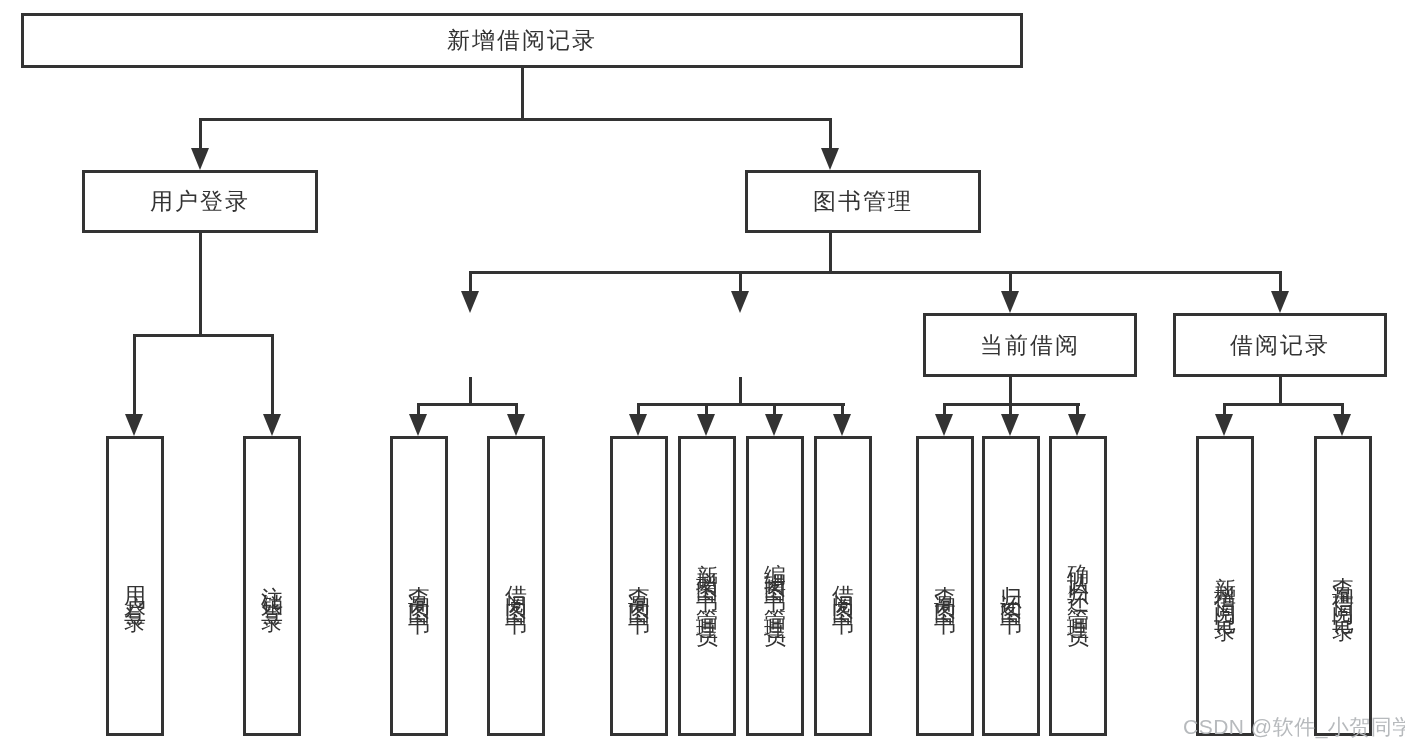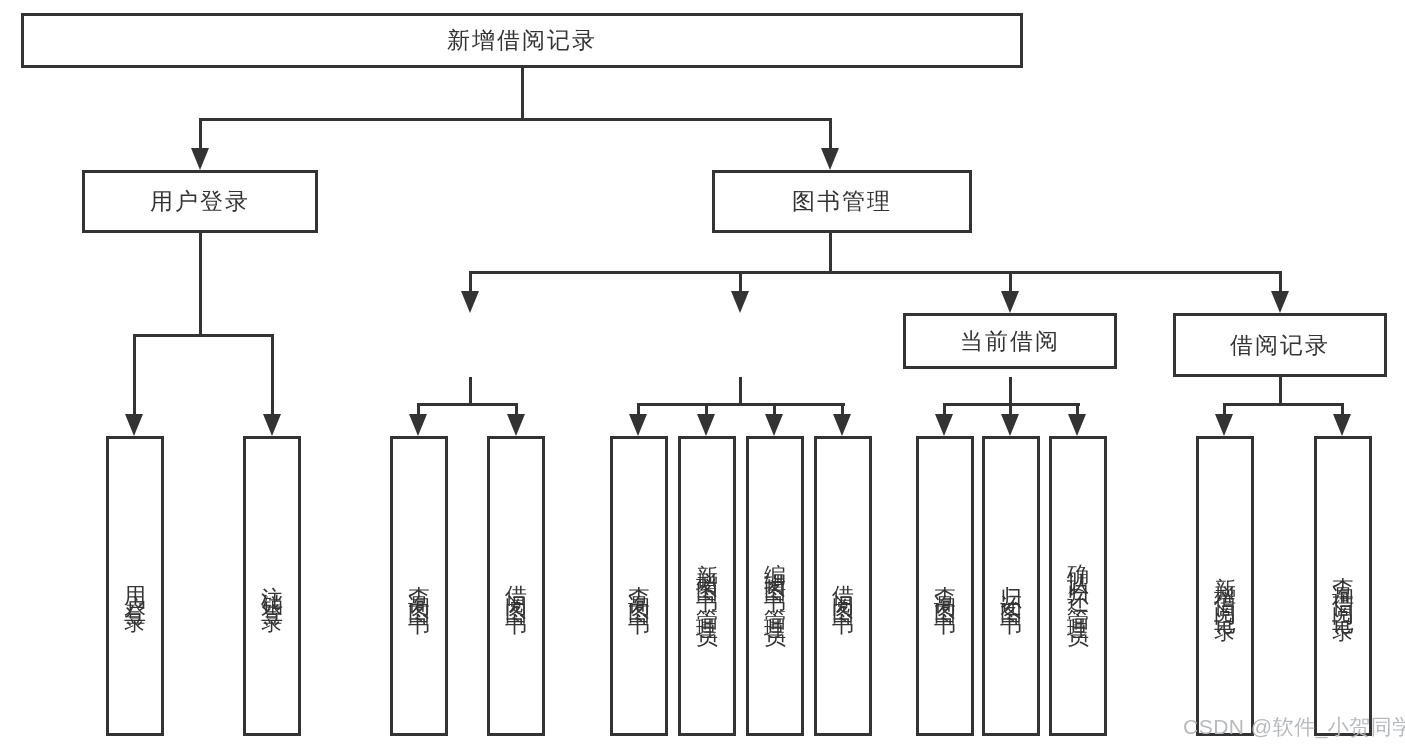--- a/index.html
+++ b/index.html
@@ -63,23 +63,23 @@
   }
 </style>
 </head>
 <body>
 
 <div id="stage" style="--line: #333333; --text: #333333; --box-bg: #ffffff; --page-bg: #ffffff; --wm: #b7babd;">
 
   <div class="box hbox" style="left:21px;top:13px;width:1002px;height:55px">新增借阅记录</div>
 
   <div class="box hbox" style="left:82px;top:170px;width:236px;height:63px">用户登录</div>
-  <div class="box hbox" style="left:712px;top:170px;width:260px;height:63px">图书管理</div>
+  <div class="box hbox" style="left:745px;top:170px;width:236px;height:63px">图书管理</div>
 
-  <div class="box hbox" style="left:903px;top:313px;width:214px;height:56px">当前借阅</div>
+  <div class="box hbox" style="left:923px;top:313px;width:214px;height:64px">当前借阅</div>
   <div class="box hbox" style="left:1173px;top:313px;width:214px;height:64px">借阅记录</div>
 
   <div class="box vbox" style="left:106px;top:436px;width:58px;height:300px">用户登录</div>
   <div class="box vbox" style="left:243px;top:436px;width:58px;height:300px">注销登录</div>
 
   <div class="box vbox" style="left:390px;top:436px;width:58px;height:300px">查询图书</div>
   <div class="box vbox" style="left:487px;top:436px;width:58px;height:300px">借阅图书</div>
 
   <div class="box vbox" style="left:610px;top:436px;width:58px;height:300px">查询图书</div>
   <div class="box vbox" style="left:678px;top:436px;width:58px;height:300px">新增图书（管理员）</div>

